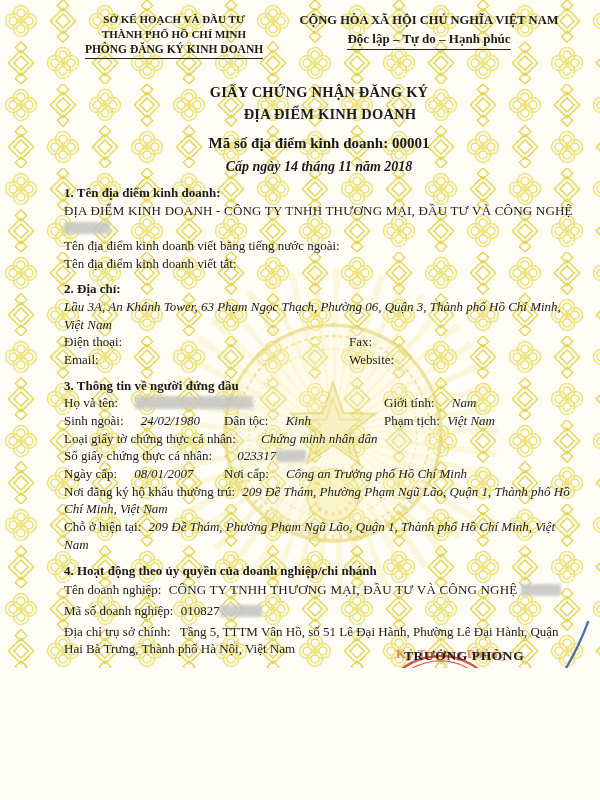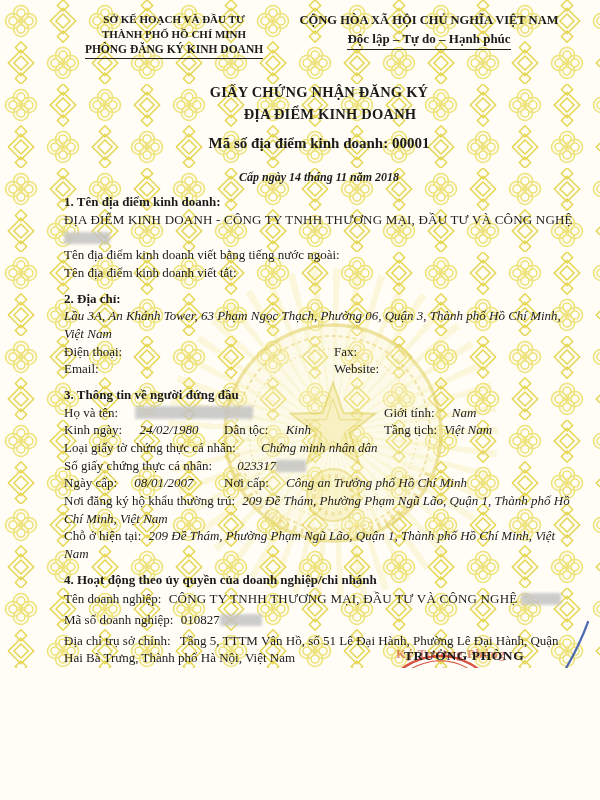--- a/index.html
+++ b/index.html
@@ -16,28 +16,28 @@
   .hdr{display:flex;}
   .hdr-left{width:220px;text-align:center;font-weight:bold;font-size:11px;line-height:1.35;}
   .hdr-left .l3{font-size:11.5px;}
   .hdr-right{flex:1;text-align:center;font-weight:bold;font-size:12.5px;line-height:1.4;}
   .u{display:inline-block;border-bottom:1.6px solid #222;padding-bottom:1px;}
 
   .titleblk{text-align:center;margin-top:24px;}
   .t1{font-weight:bold;font-size:14.5px;letter-spacing:.2px;}
   .t2{font-weight:bold;font-size:14.5px;letter-spacing:.2px;margin-top:2px;padding-left:22px;}
   .code{font-weight:bold;font-size:15px;margin-top:8px;}
-  .issued{font-style:italic;font-weight:600;font-size:12px;margin-top:16px;}
+  .issued{font-style:italic;font-weight:600;font-size:14px;margin-top:4px;}
 
   .sec{margin-top:8px;}
   .h{font-weight:bold;font-size:13px;margin-top:8px;}
   .row{display:grid;}
   .rA{grid-template-columns:320px 1fr;}
   .rB{grid-template-columns:160px 160px 1fr;}
-  .rC{grid-template-columns:270px 1fr;}
+  .rC{grid-template-columns:270px 1fr;gap:15px;}
   .rD{grid-template-columns:160px 1fr;}
   .val{font-style:italic;}
   .vgap{margin-left:14px;}
   .upper{letter-spacing:.2px;}
   .redact{display:inline-block;background:#c4c4c4;border-radius:1px;filter:blur(1.6px);
           vertical-align:-2px;height:12px;opacity:.85;}
   .truongphong{position:absolute;left:404px;top:648px;z-index:4;font-weight:bold;
                font-size:13.5px;letter-spacing:.6px;white-space:nowrap;}
   .tp-ghost{position:absolute;left:396px;top:646px;z-index:3;font-weight:bold;font-size:13px;
             letter-spacing:.6px;color:rgba(205,55,40,.55);filter:blur(.4px);white-space:nowrap;}
@@ -148,29 +148,29 @@
           <span>Họ và tên:</span>
           <span class="redact vgap" style="width:118px;height:13px;"></span>
         </span>
         <span>
           <span>Giới tính:</span>
           <span class="val vgap">Nam</span>
         </span>
       </div>
       <div class="row rB">
         <span>
-          <span>Kinh ngày:</span>
+          <span>Sinh ngoài:</span>
           <span class="val vgap">24/02/1980</span>
         </span>
         <span>
           <span>Dân tộc:</span>
           <span class="val vgap">Kinh</span>
         </span>
         <span>
-          <span>Tầng tịch:</span>
+          <span>Phạm tịch:</span>
           <span class="val" style="margin-left:4px;">Việt Nam</span>
         </span>
       </div>
       <div>
         <span>Loại giấy tờ chứng thực cá nhân:</span>
         <span class="val" style="margin-left:22px;">Chứng minh nhân dân</span>
       </div>
       <div>
         <span>Số giấy chứng thực cá nhân:</span>
         <span class="val" style="margin-left:22px;">023317</span><span class="redact" style="width:30px;"></span>

